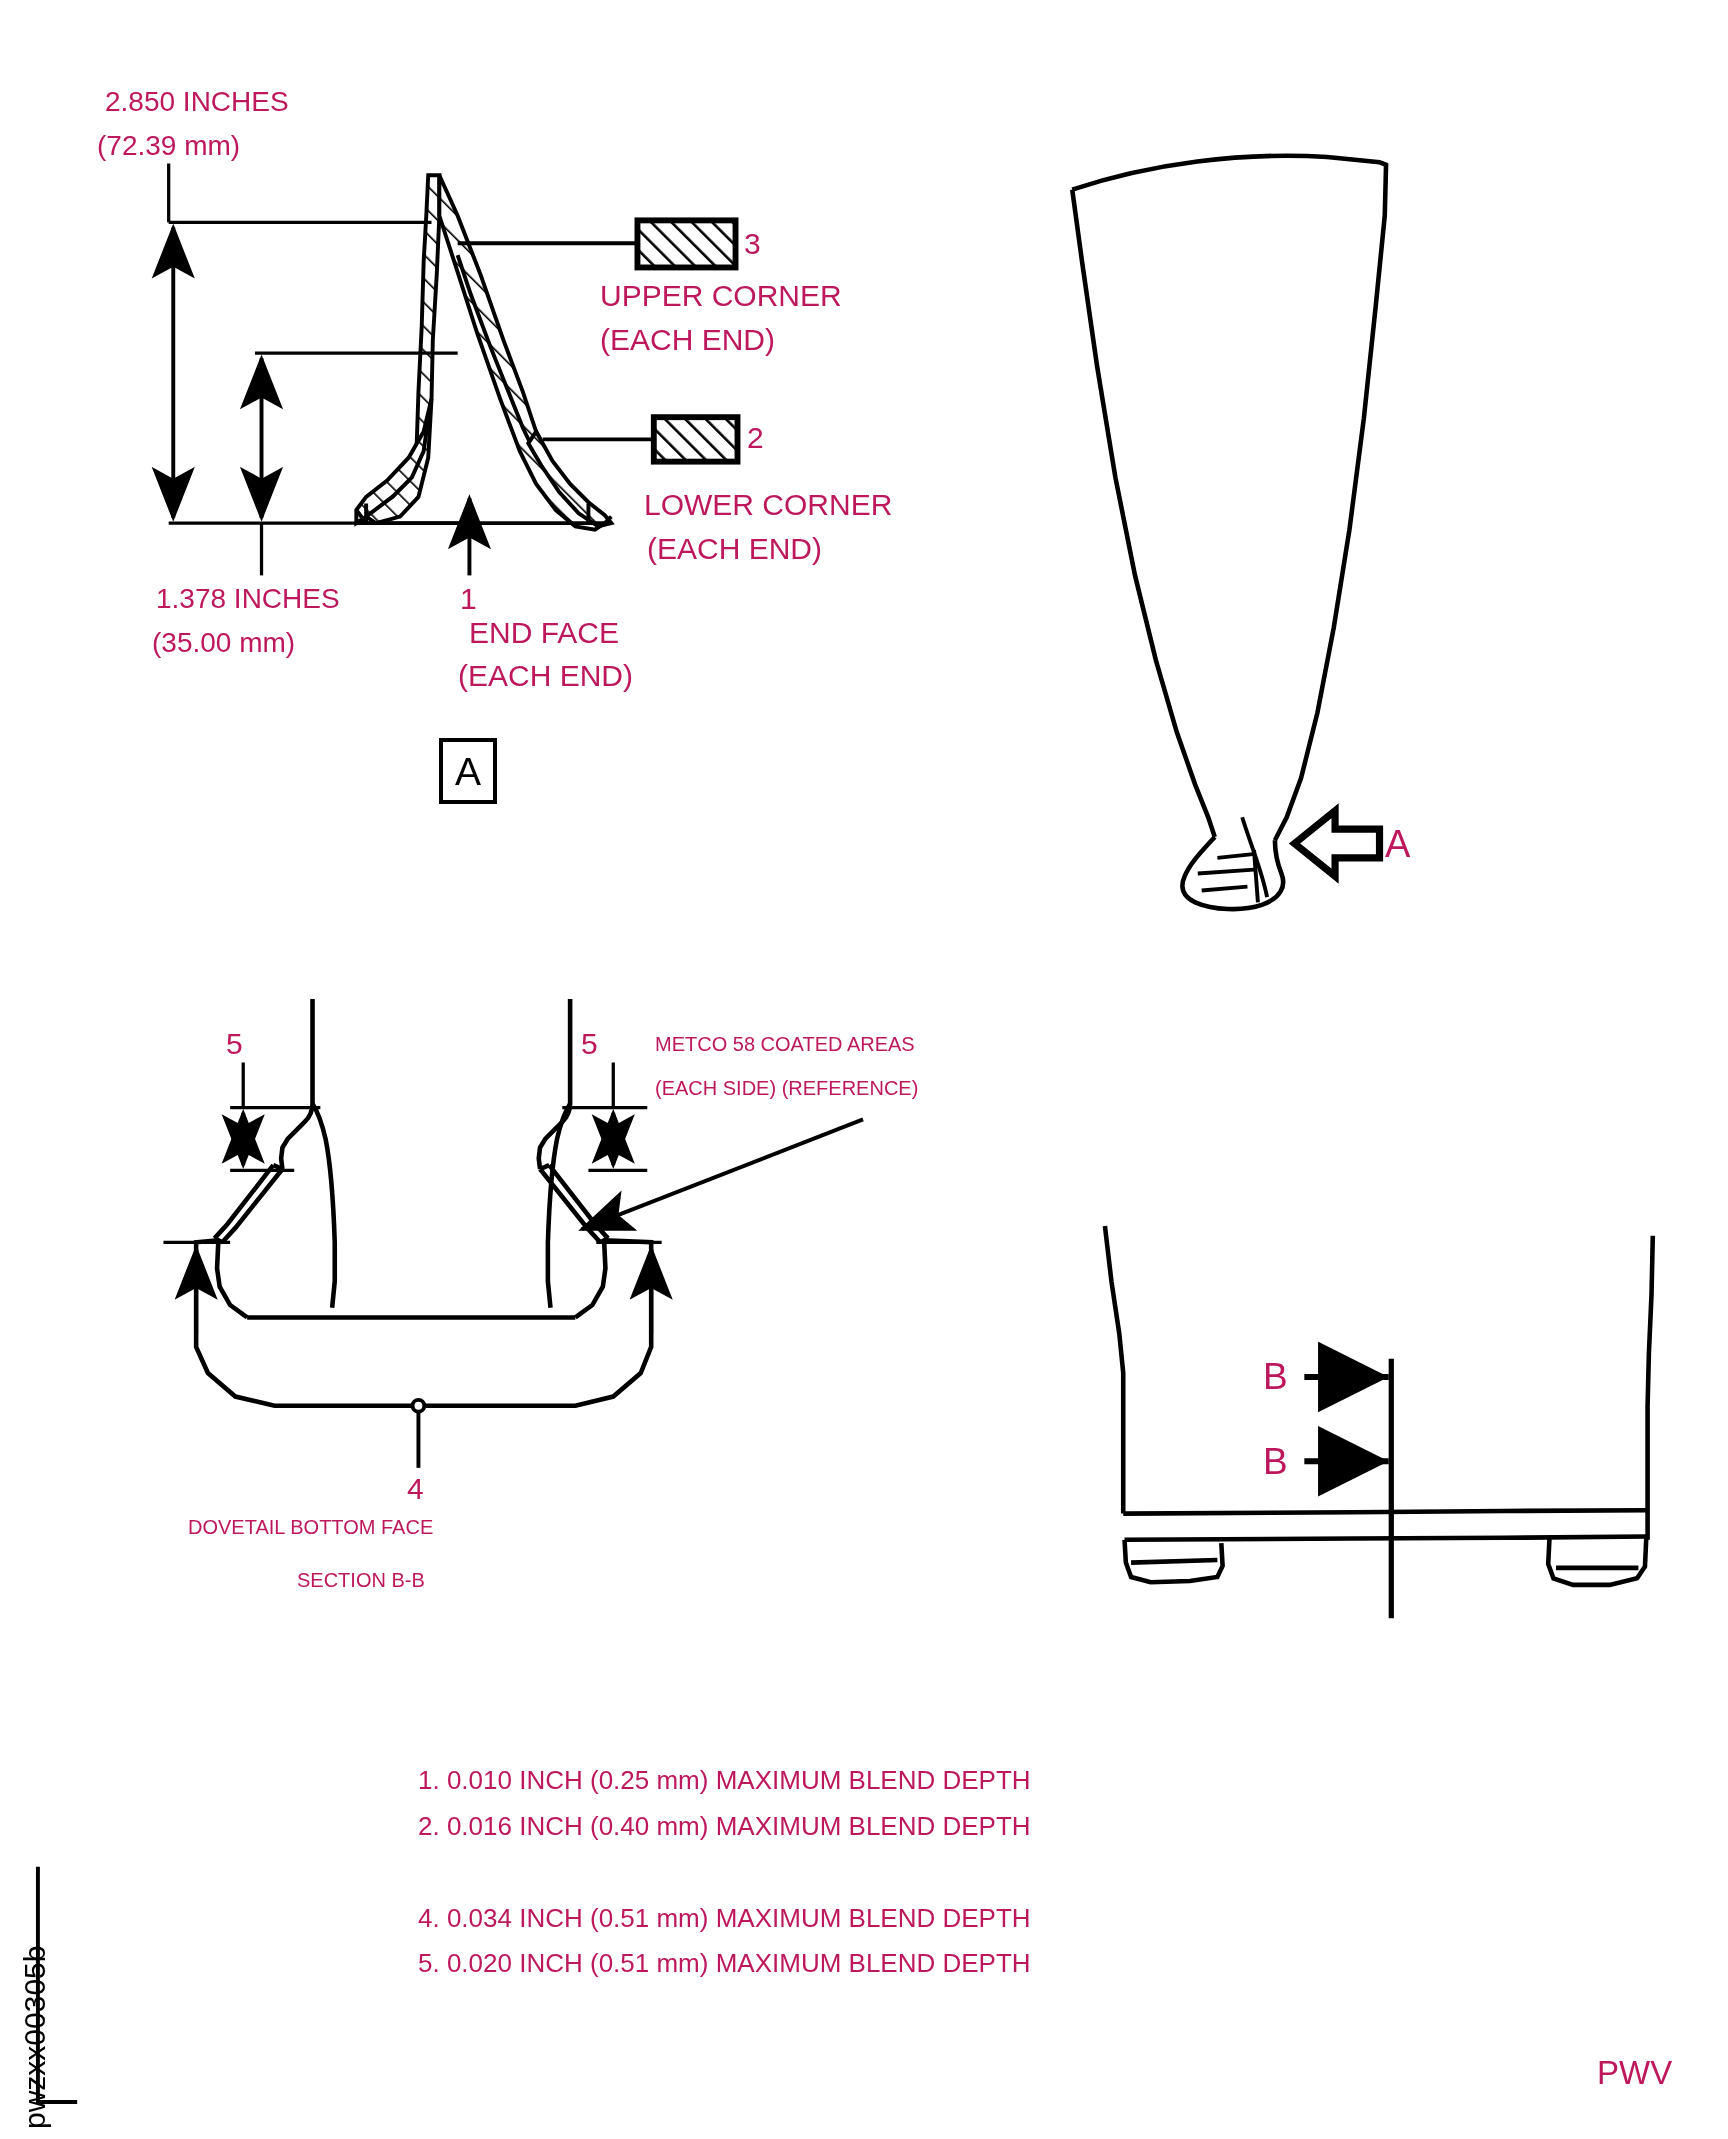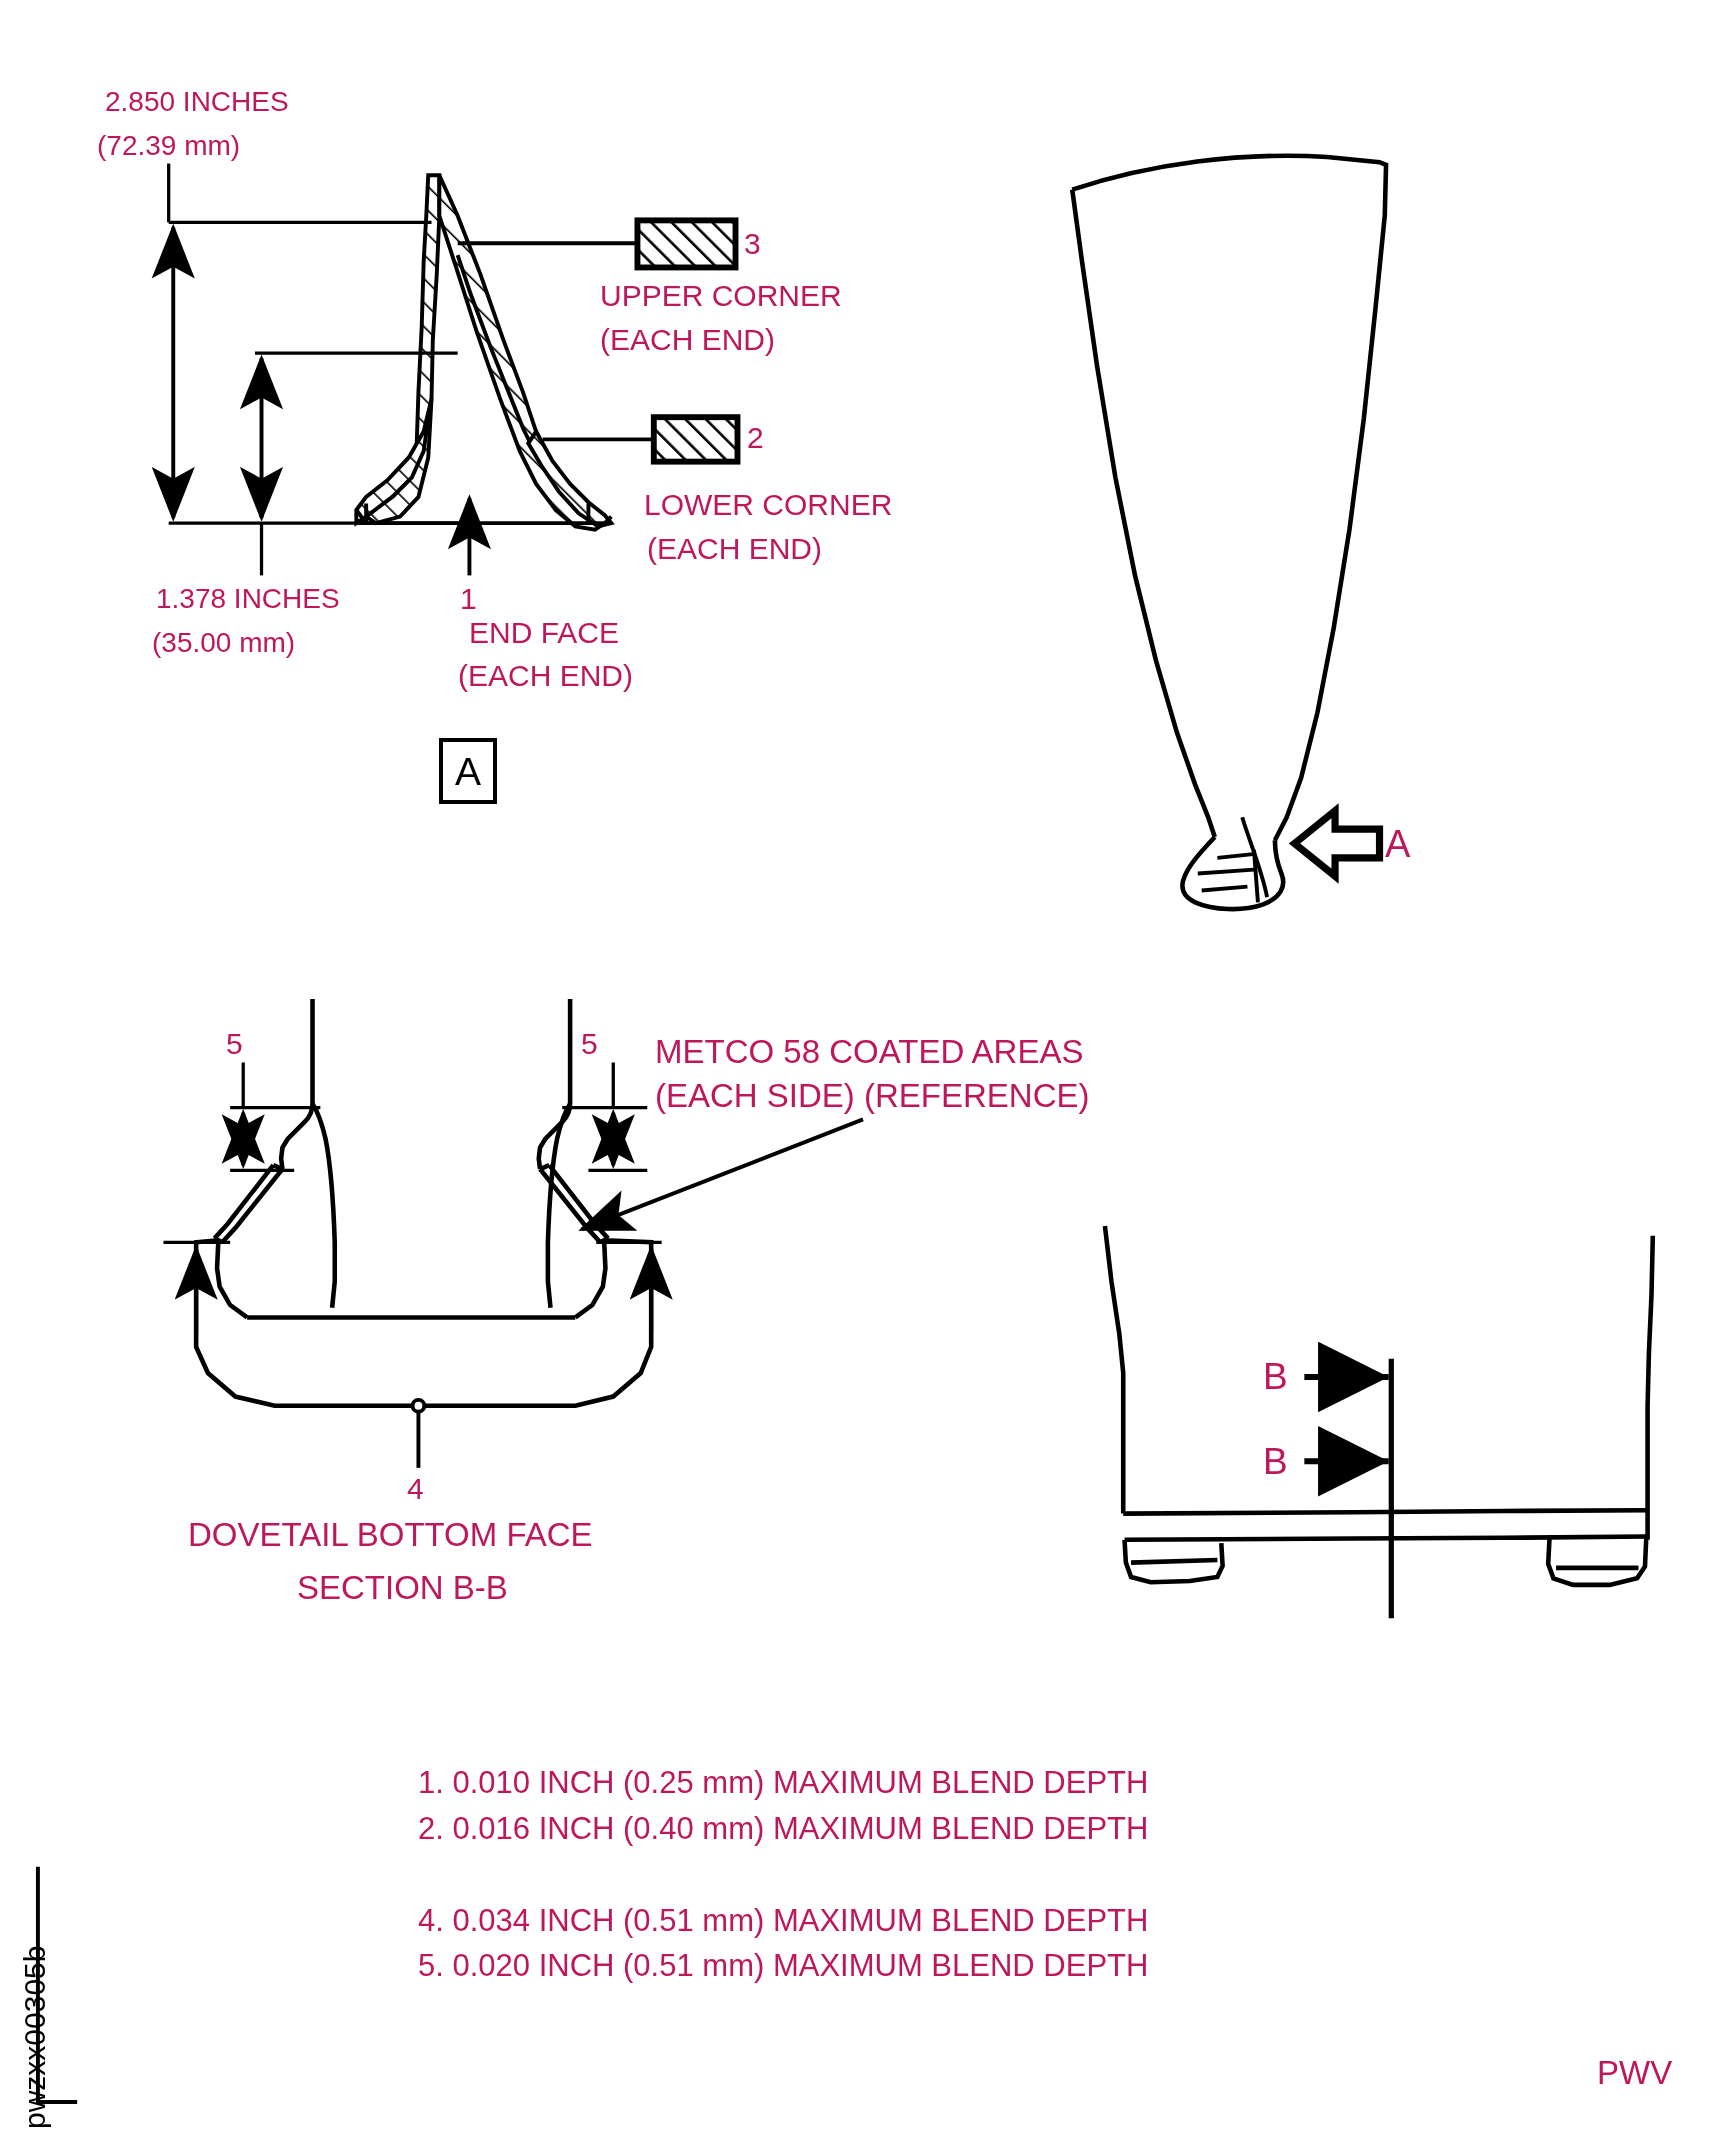--- a/index.html
+++ b/index.html
@@ -28,23 +28,23 @@
     height: 2140px;
   }
   .txt {
     position: absolute;
     white-space: pre;
     font-family: "Liberation Sans", sans-serif;
     color: #be185d;
     line-height: 1.18;
   }
   .t-dim { font-size: 28px; }
-  .t-label { font-size: 33px; }
+  .t-label { font-size: 20px; }
   .t-num { font-size: 30px; }
-  .t-note { font-size: 31px; text-align: center; }
+  .t-note { font-size: 26px; text-align: center; }
   .t-big { font-size: 38px; }
   .t-mark { font-size: 37px; }
   .t-corner { font-size: 30px; }
 
   .vbox {
     position: absolute;
     border: 4.6px solid #000;
     background: #fff;
     display: flex;
     align-items: center;

